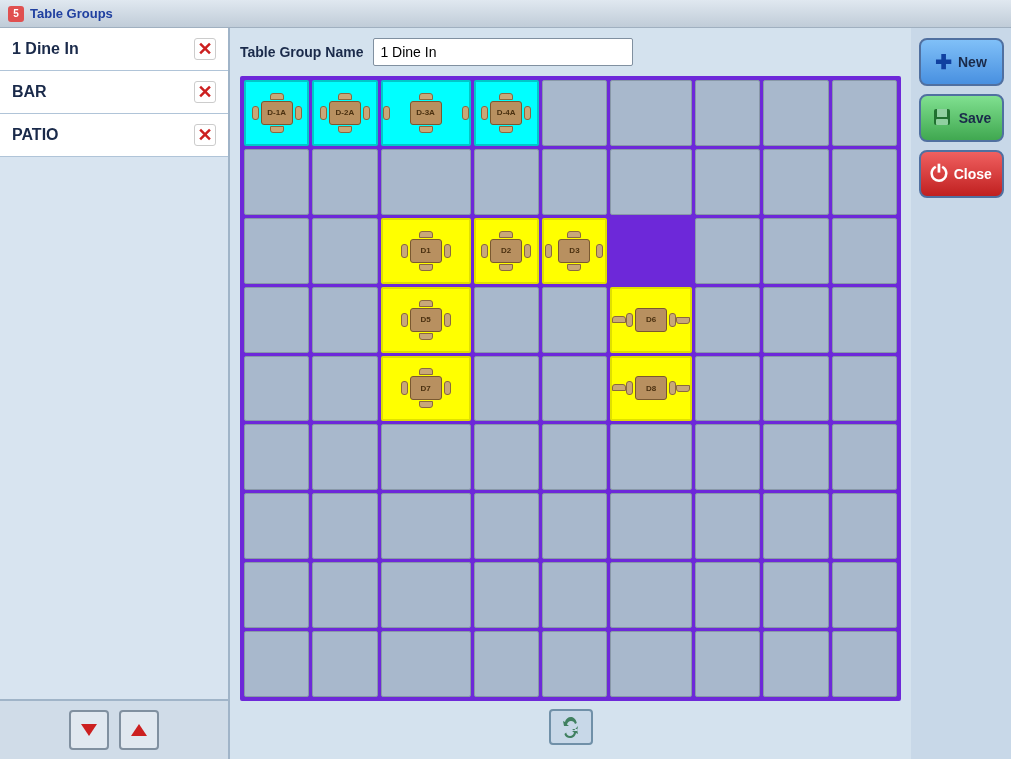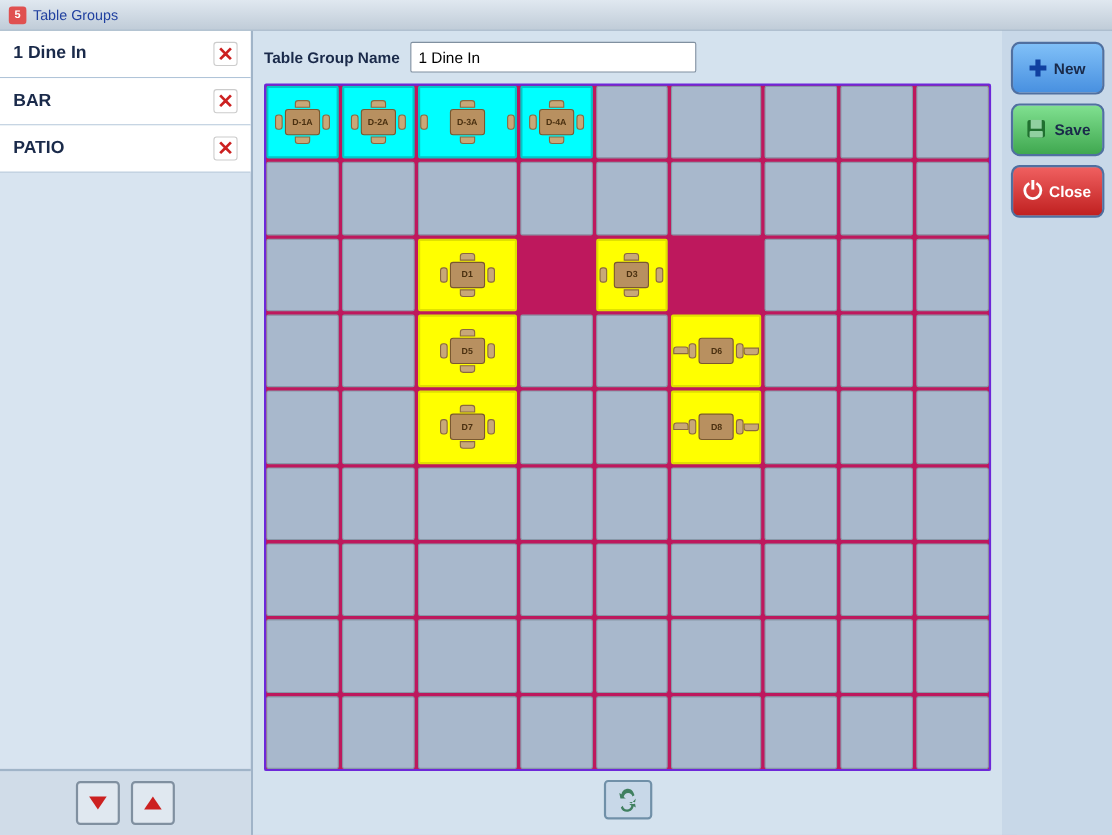--- a/index.html
+++ b/index.html
@@ -22,21 +22,21 @@
     }
     .title-bar-icon {
       width: 16px; height: 16px;
       background: #e05050;
       border-radius: 3px;
       display: flex; align-items: center; justify-content: center;
       color: white; font-size: 10px; font-weight: bold;
     }
     .title-bar-text {
       font-size: 13px;
-      font-weight: normal;
+      font-weight: bold;
       color: #2040a0;
     }
     .main-content {
       display: flex;
       height: 731px;
     }
     
     .sidebar {
       width: 230px;
       background: #d8e4f0;
@@ -120,22 +120,22 @@
       height: 28px;
       border: 1px solid #8090a0;
       border-radius: 2px;
       padding: 2px 6px;
       font-size: 14px;
       background: white;
     }
     
     .grid-container {
       flex: 1;
-      background: #be185d;
-      border: 2px solid #6d28d9;
+      background: #6d28d9;
+      border: 4px solid #6d28d9;
       border-radius: 2px;
       padding: 0;
       overflow: hidden;
     }
     .grid {
       display: grid;
       grid-template-columns: repeat(9, 1fr);
       grid-template-rows: repeat(9, 1fr);
       gap: 3px;
       height: 100%;
@@ -376,20 +376,33 @@
           <div class="grid-cell" style="grid-area: 2 / 9;"></div>
           <div class="grid-cell" style="grid-area: 3 / 1;"></div>
           <div class="grid-cell" style="grid-area: 3 / 2;"></div>
           <div class="grid-cell yellow-highlight" style="grid-area: 3 / 3;">
             <div class="table-icon" style="position: relative; display: flex; flex-direction: column; align-items: center;">
               <div class="table-top-seat"></div>
               <div style="display: flex; align-items: center; gap: 2px;">
                 <div class="table-side-seat"></div>
                 <div class="table-body">
                   <span class="table-label">D1</span>
+                </div>
+                <div class="table-side-seat"></div>
+              </div>
+              <div class="table-bottom-seat" style="border-radius: 0px 0px 3px 3px;"></div>
+            </div>
+          </div>
+          <div class="grid-cell yellow-highlight" style="grid-area: 3 / 4;">
+            <div class="table-icon" style="position: relative; display: flex; flex-direction: column; align-items: center;">
+              <div class="table-top-seat"></div>
+              <div style="display: flex; align-items: center; gap: 2px;">
+                <div class="table-side-seat"></div>
+                <div class="table-body">
+                  <span class="table-label">D2</span>
                 </div>
                 <div class="table-side-seat"></div>
               </div>
               <div class="table-bottom-seat" style="border-radius: 0px 0px 3px 3px;"></div>
             </div>
           </div>
           <div class="grid-cell yellow-highlight" style="grid-area: 3 / 5;">
             <div class="table-icon" style="position: relative; display: flex; flex-direction: column; align-items: center;">
               <div class="table-top-seat"></div>
               <div style="display: flex; align-items: center; gap: 6px;">

